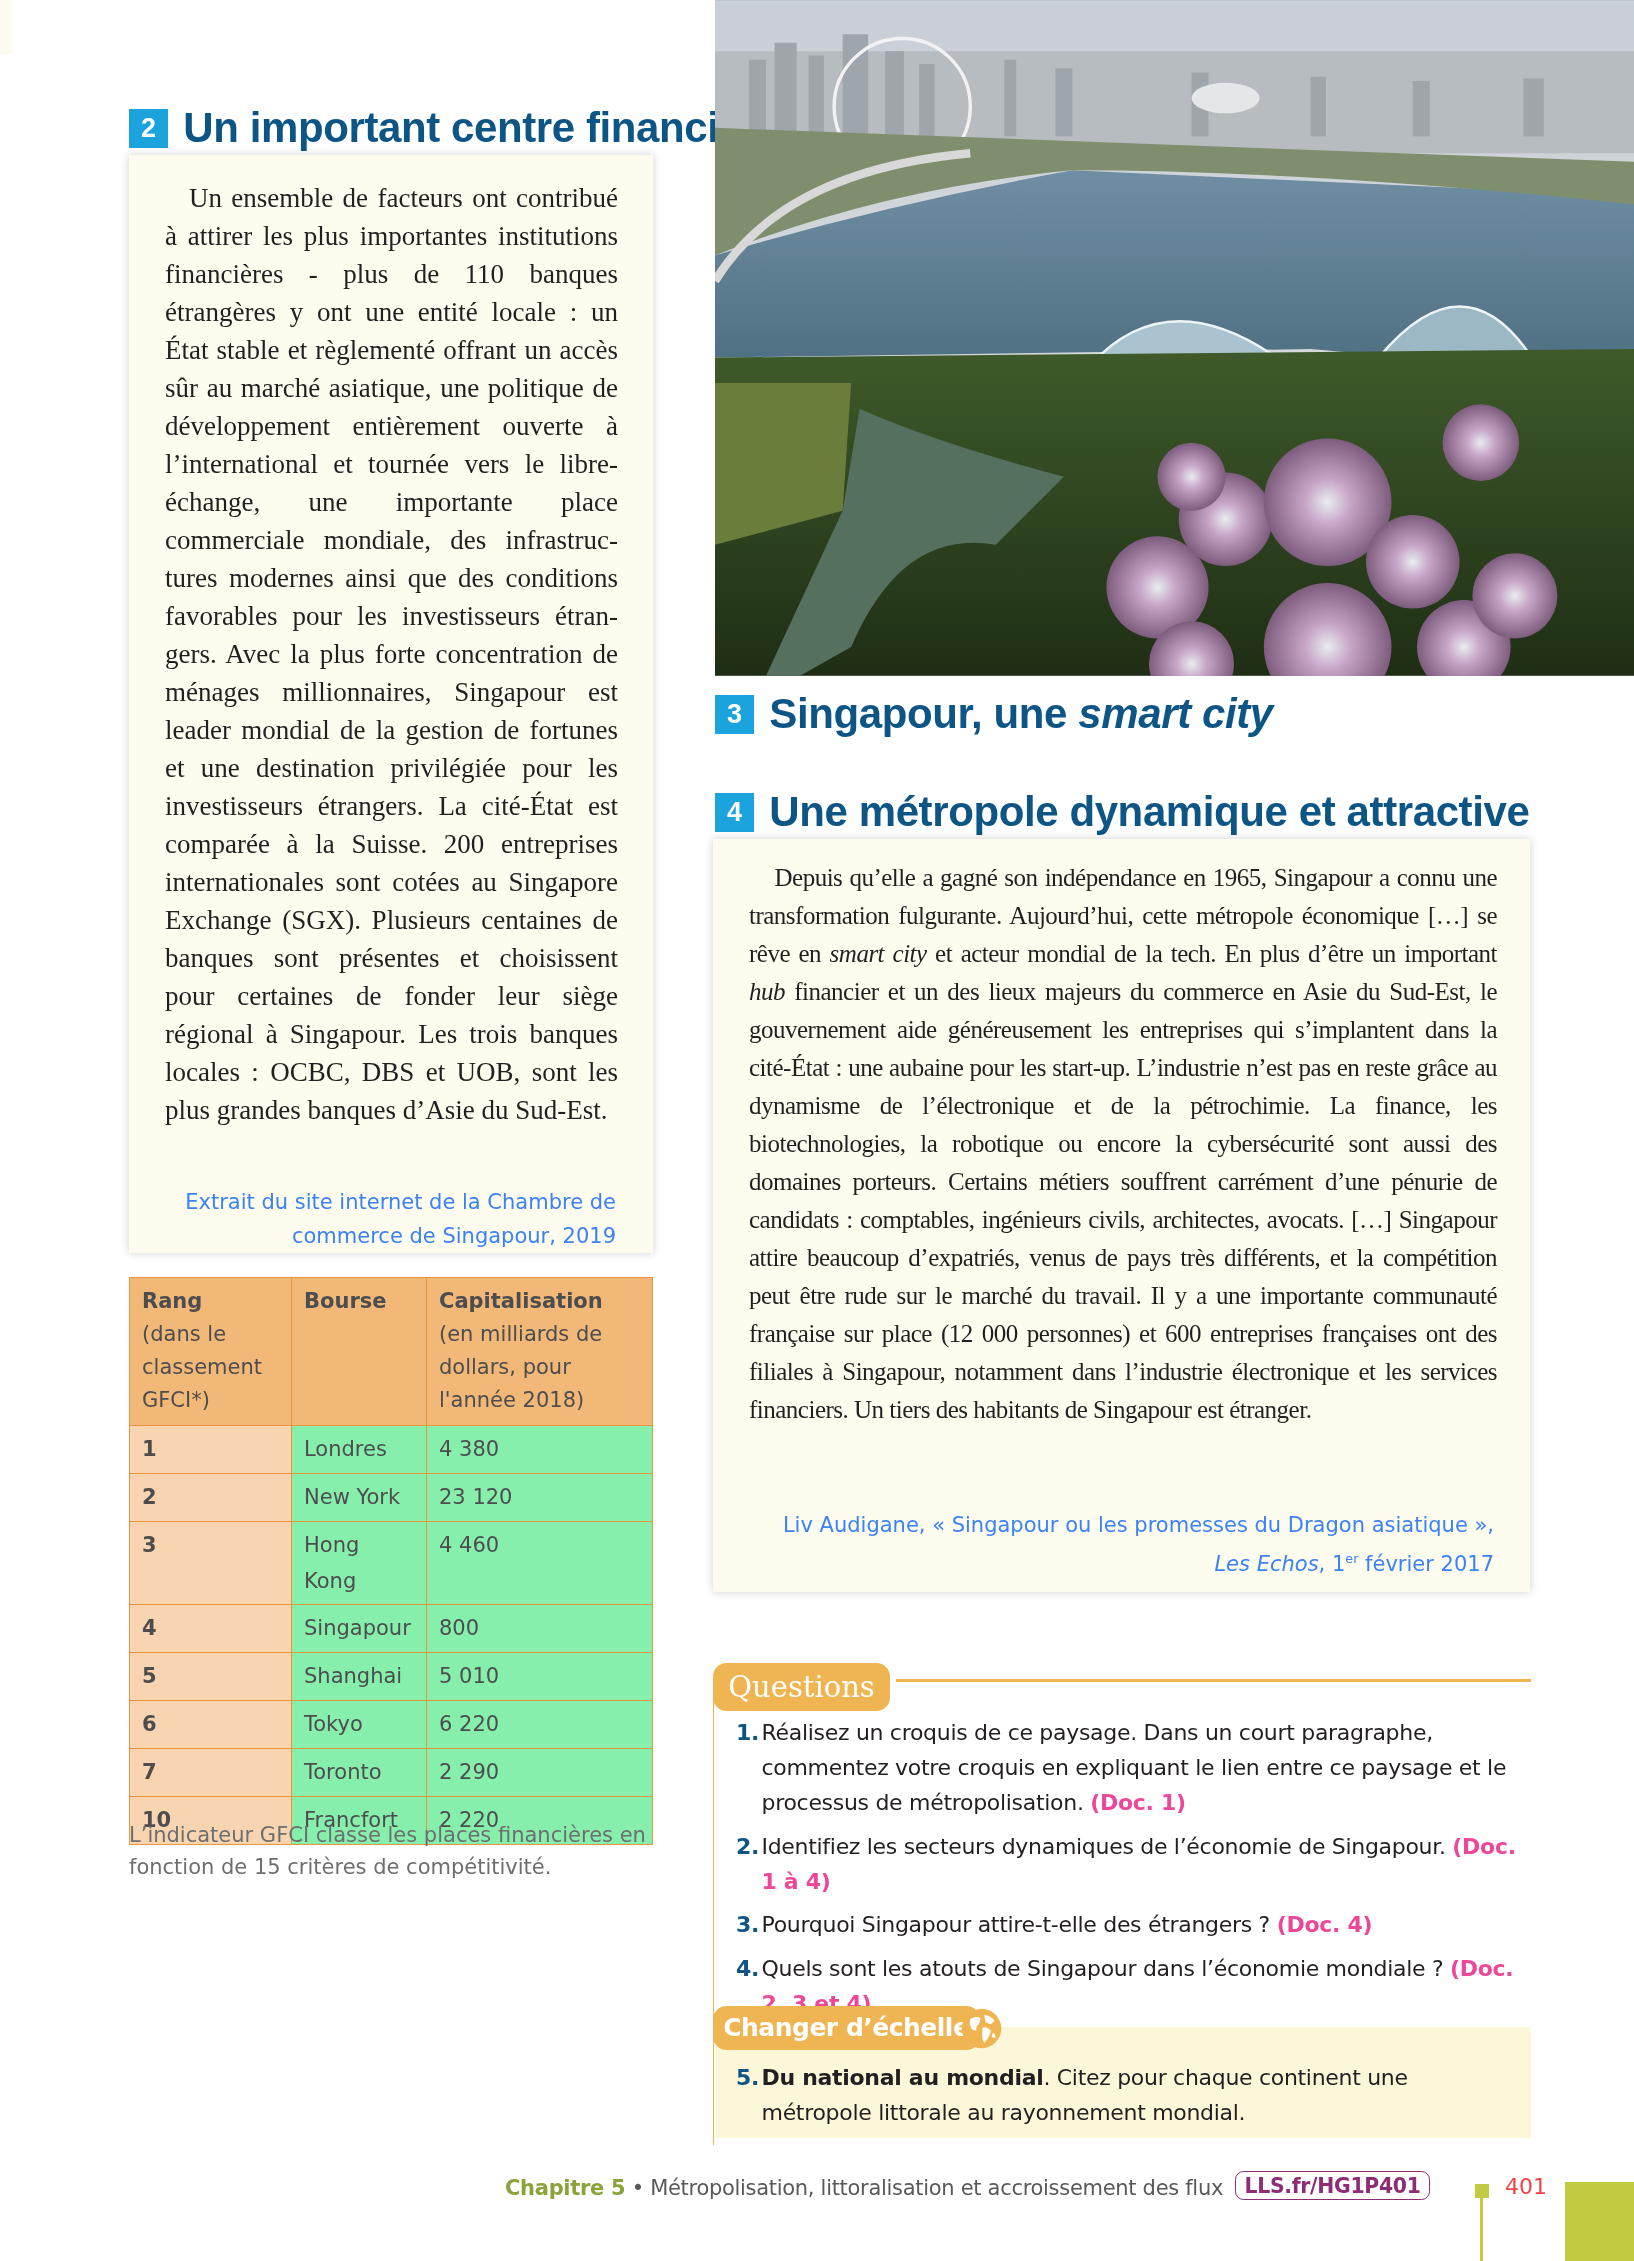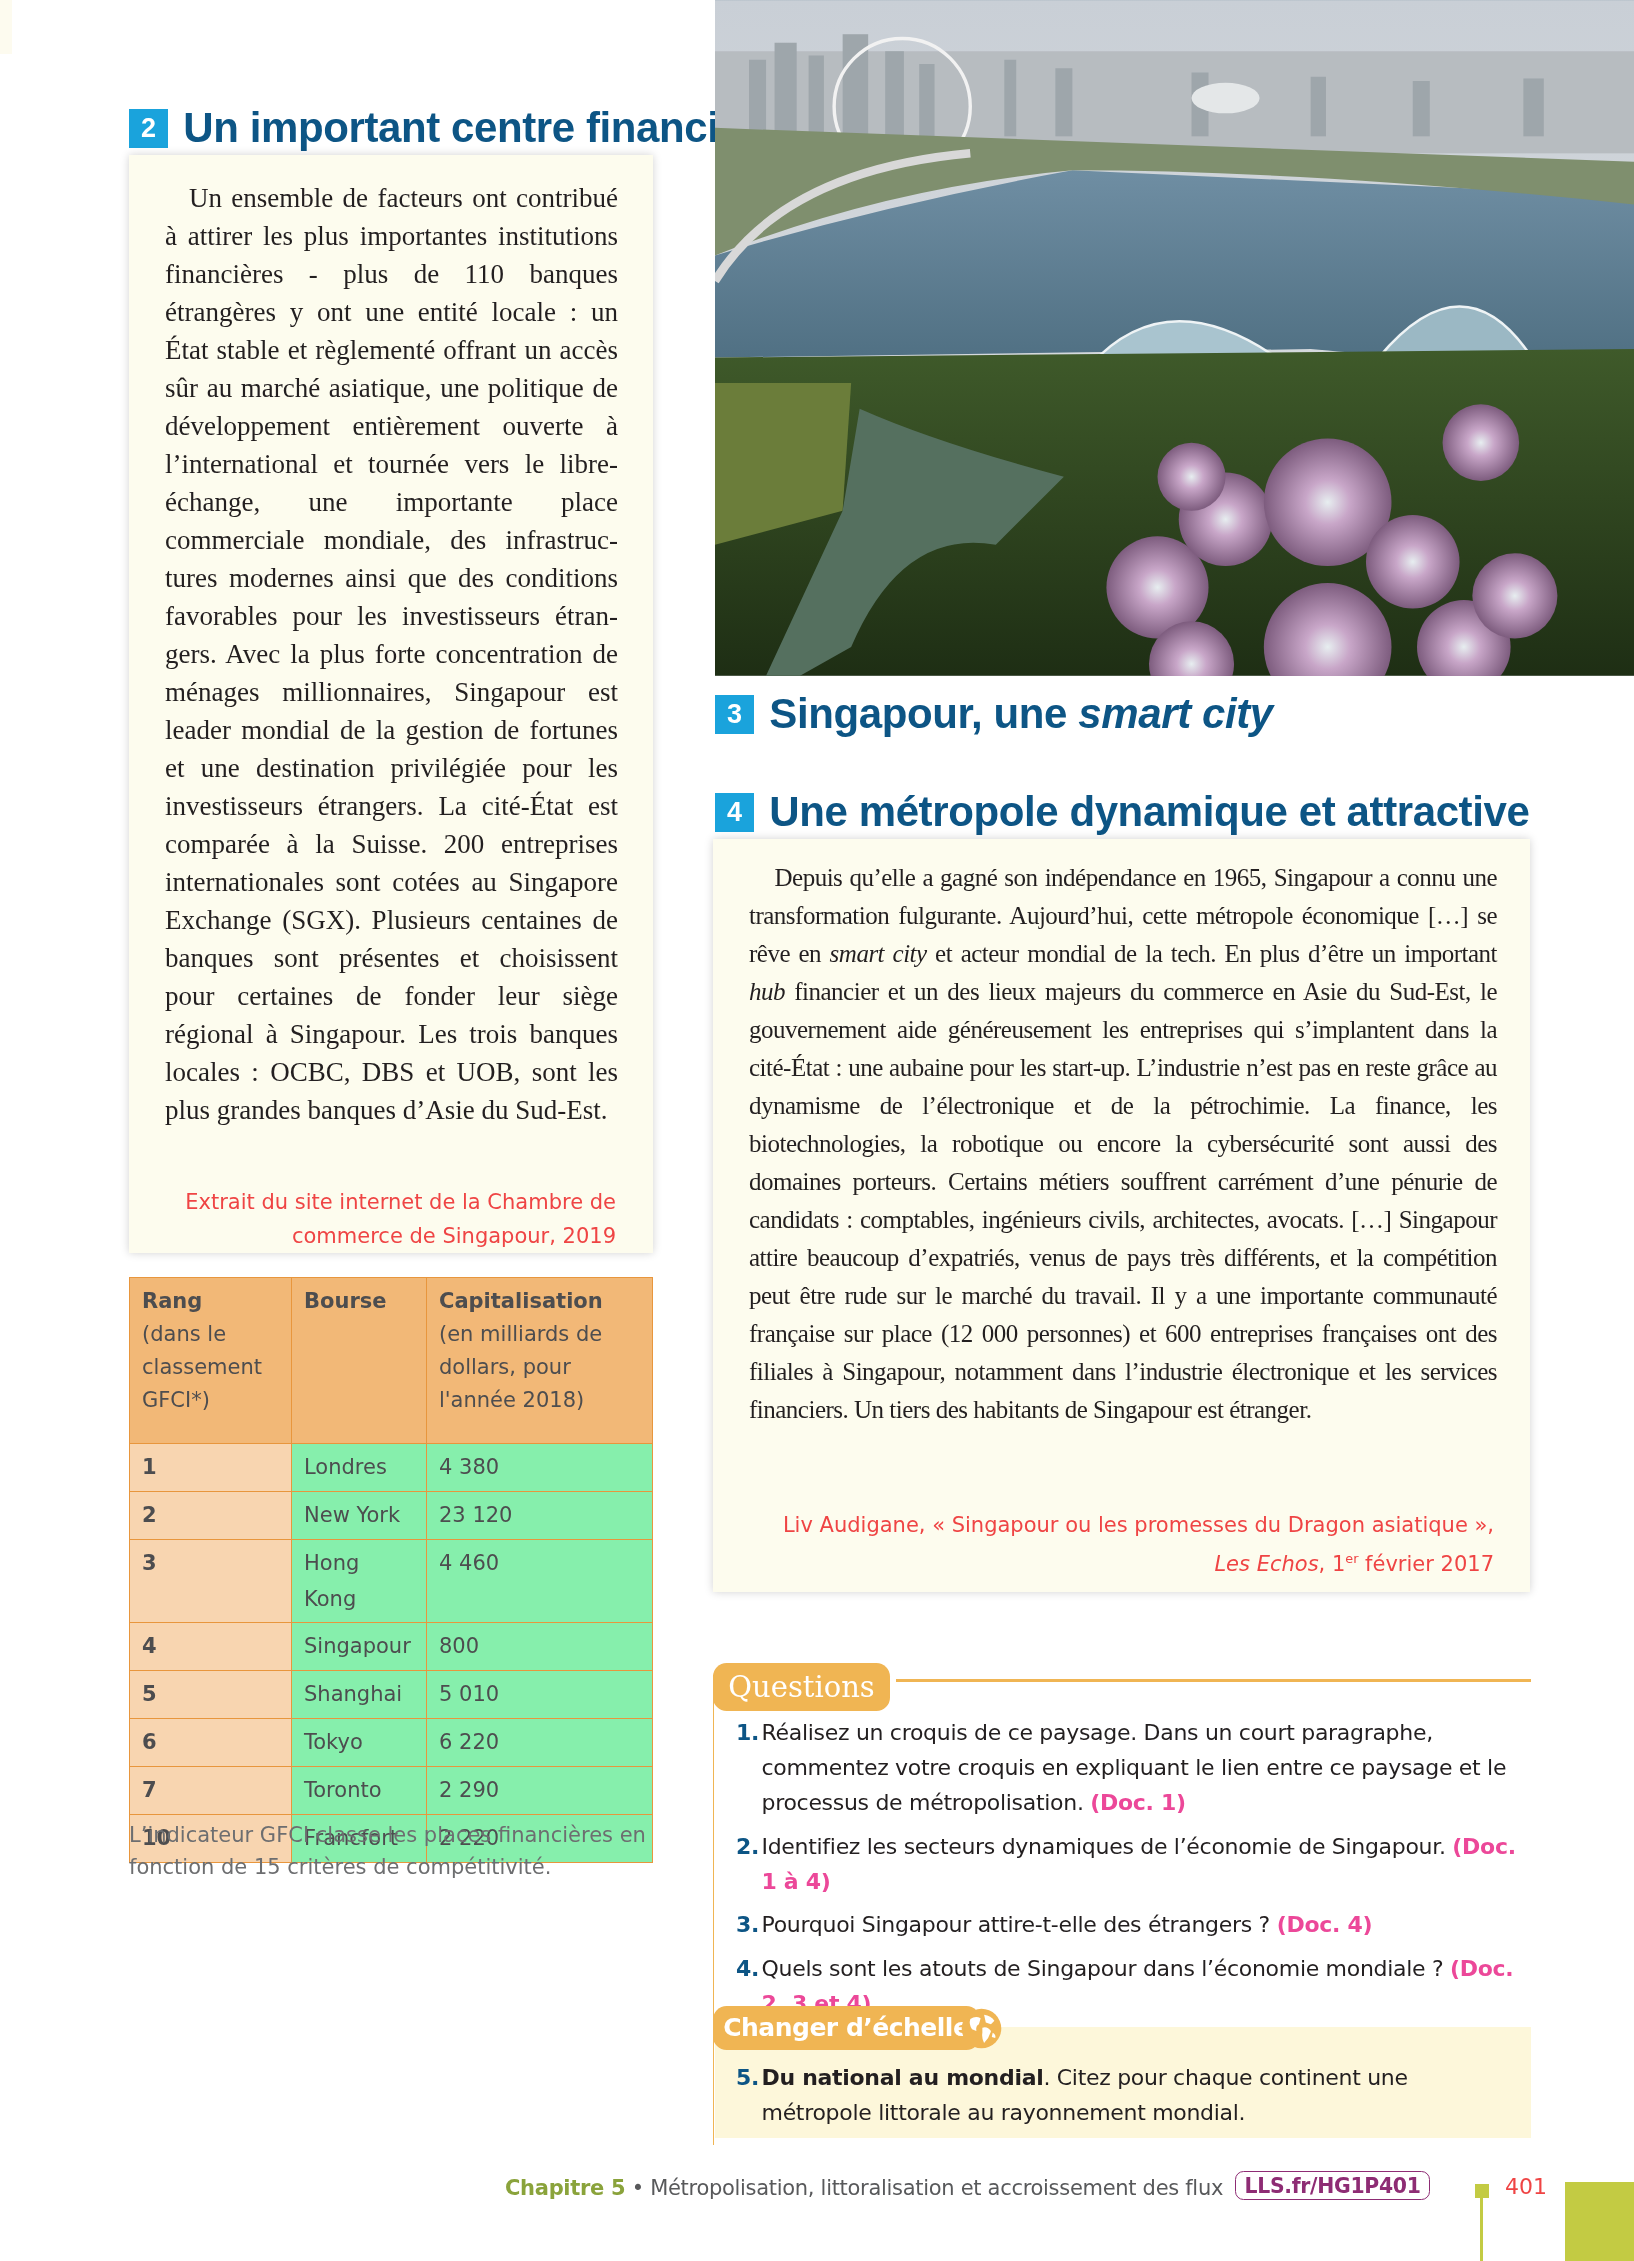--- a/index.html
+++ b/index.html
@@ -11,30 +11,30 @@
   
   .doc-heading { position: absolute; display: flex; align-items: center; }
   .doc-num { width: 39px; height: 39px; background: #1aa3dc; color: #fff; font-family: "Liberation Sans", sans-serif; font-weight: bold; font-size: 27px; display: flex; align-items: center; justify-content: center; }
   .doc-title { margin-left: 15.3px; color: #0d5585; font-family: "Liberation Sans", sans-serif; font-weight: bold; font-size: 42px; letter-spacing: -0.4px; }
   .doc-title i { font-style: italic; }
 
   
   .text-box { position: absolute; background: #fdfcee; box-shadow: 0 0 8.5px rgba(0,0,0,0.18); }
   .serif-text { font-family: "Liberation Serif", serif; color: #231f20; }
   .box2-text { position: absolute; left: 36px; top: 24px; width: 453px; font-size: 27px; line-height: 38px; text-align: justify; text-indent: 24px; hyphens: manual; }
-  .source { font-family: "DejaVu Sans", sans-serif; color: #ef4444; text-align: right; }
+  .source { font-family: "DejaVu Sans", sans-serif; color: #3b82f6; text-align: right; }
   .box2-source { position: absolute; right: 37px; top: 1030px; width: 477px; font-size: 21px; line-height: 34px; }
 
   .box4-text { position: absolute; left: 36px; top: 20.4px; width: 748px; font-size: 25px; line-height: 38px; text-align: justify; text-indent: 25.5px; letter-spacing: -0.5px; }
   .box4-source { position: absolute; right: 36px; top: 645px; width: 749px; font-size: 21px; line-height: 34px; margin-top: 24px; }
 
   
   .bourse-table { position: absolute; left: 129px; top: 1277px; width: 524px; border-collapse: collapse; font-family: "DejaVu Sans", sans-serif; font-size: 21px; color: #4d4d4f; }
   .bourse-table th, .bourse-table td { border: 1.7px solid #e8963d; text-align: left; vertical-align: top; padding: 5.1px 12px; }
-  .bourse-table th { background: #f2b877; font-weight: normal; line-height: 33px; padding-top: 6.8px; padding-bottom: 26px; }
+  .bourse-table th { background: #f2b877; font-weight: normal; line-height: 33px; padding-top: 6.8px; padding-bottom: 8px; }
   .bourse-table th b { font-weight: bold; display: block; }
   .bourse-table td { height: 48px; line-height: 36px; background: #86efac; }
   .bourse-table td.rank { background: #f8d5b0; font-weight: bold; }
   .col1 { width: 162px; } .col2 { width: 135px; }
   .table-note { position: absolute; left: 129px; top: 1819px; width: 528px; font-family: "DejaVu Sans", sans-serif; font-size: 21px; line-height: 32px; color: #6d6e70; }
 
   
   .photo { position: absolute; left: 715px; top: 0; width: 919px; height: 676px; overflow: hidden; background: #8aa0ae; }
 
   

